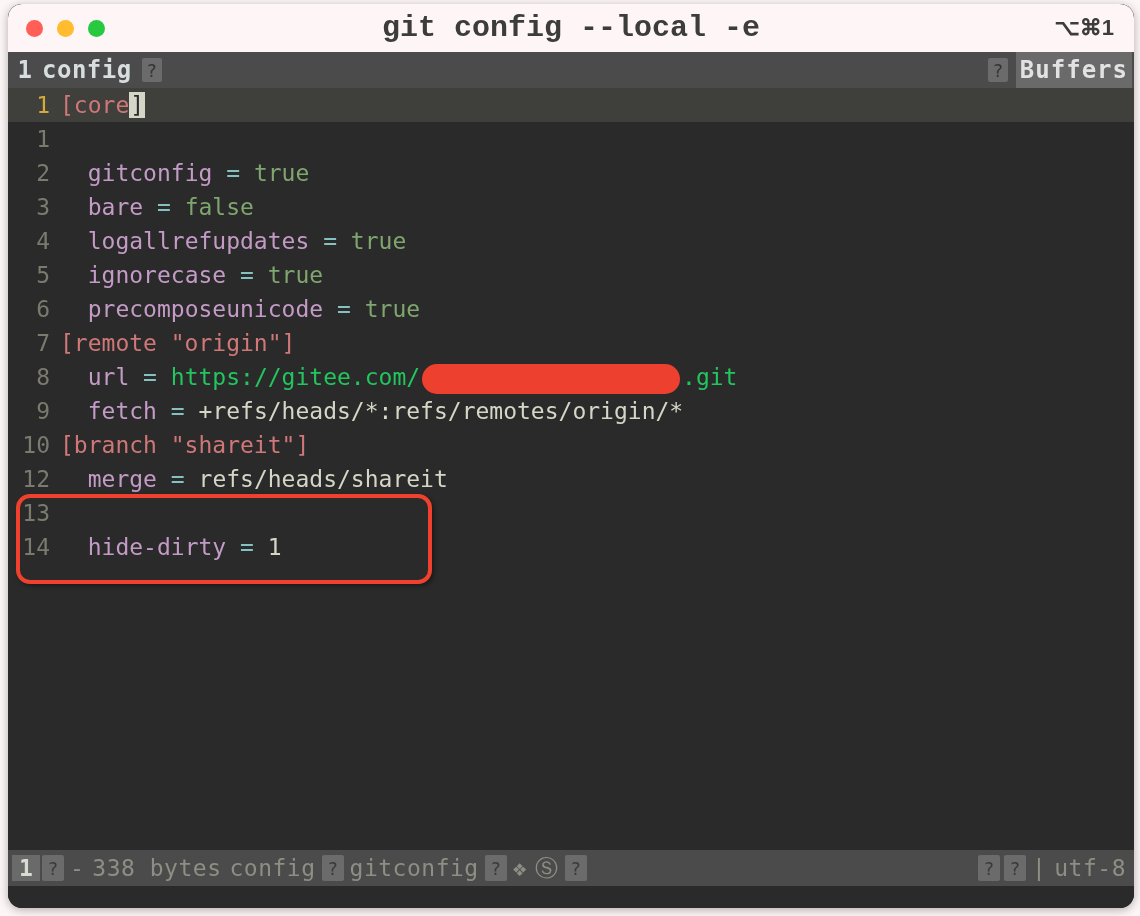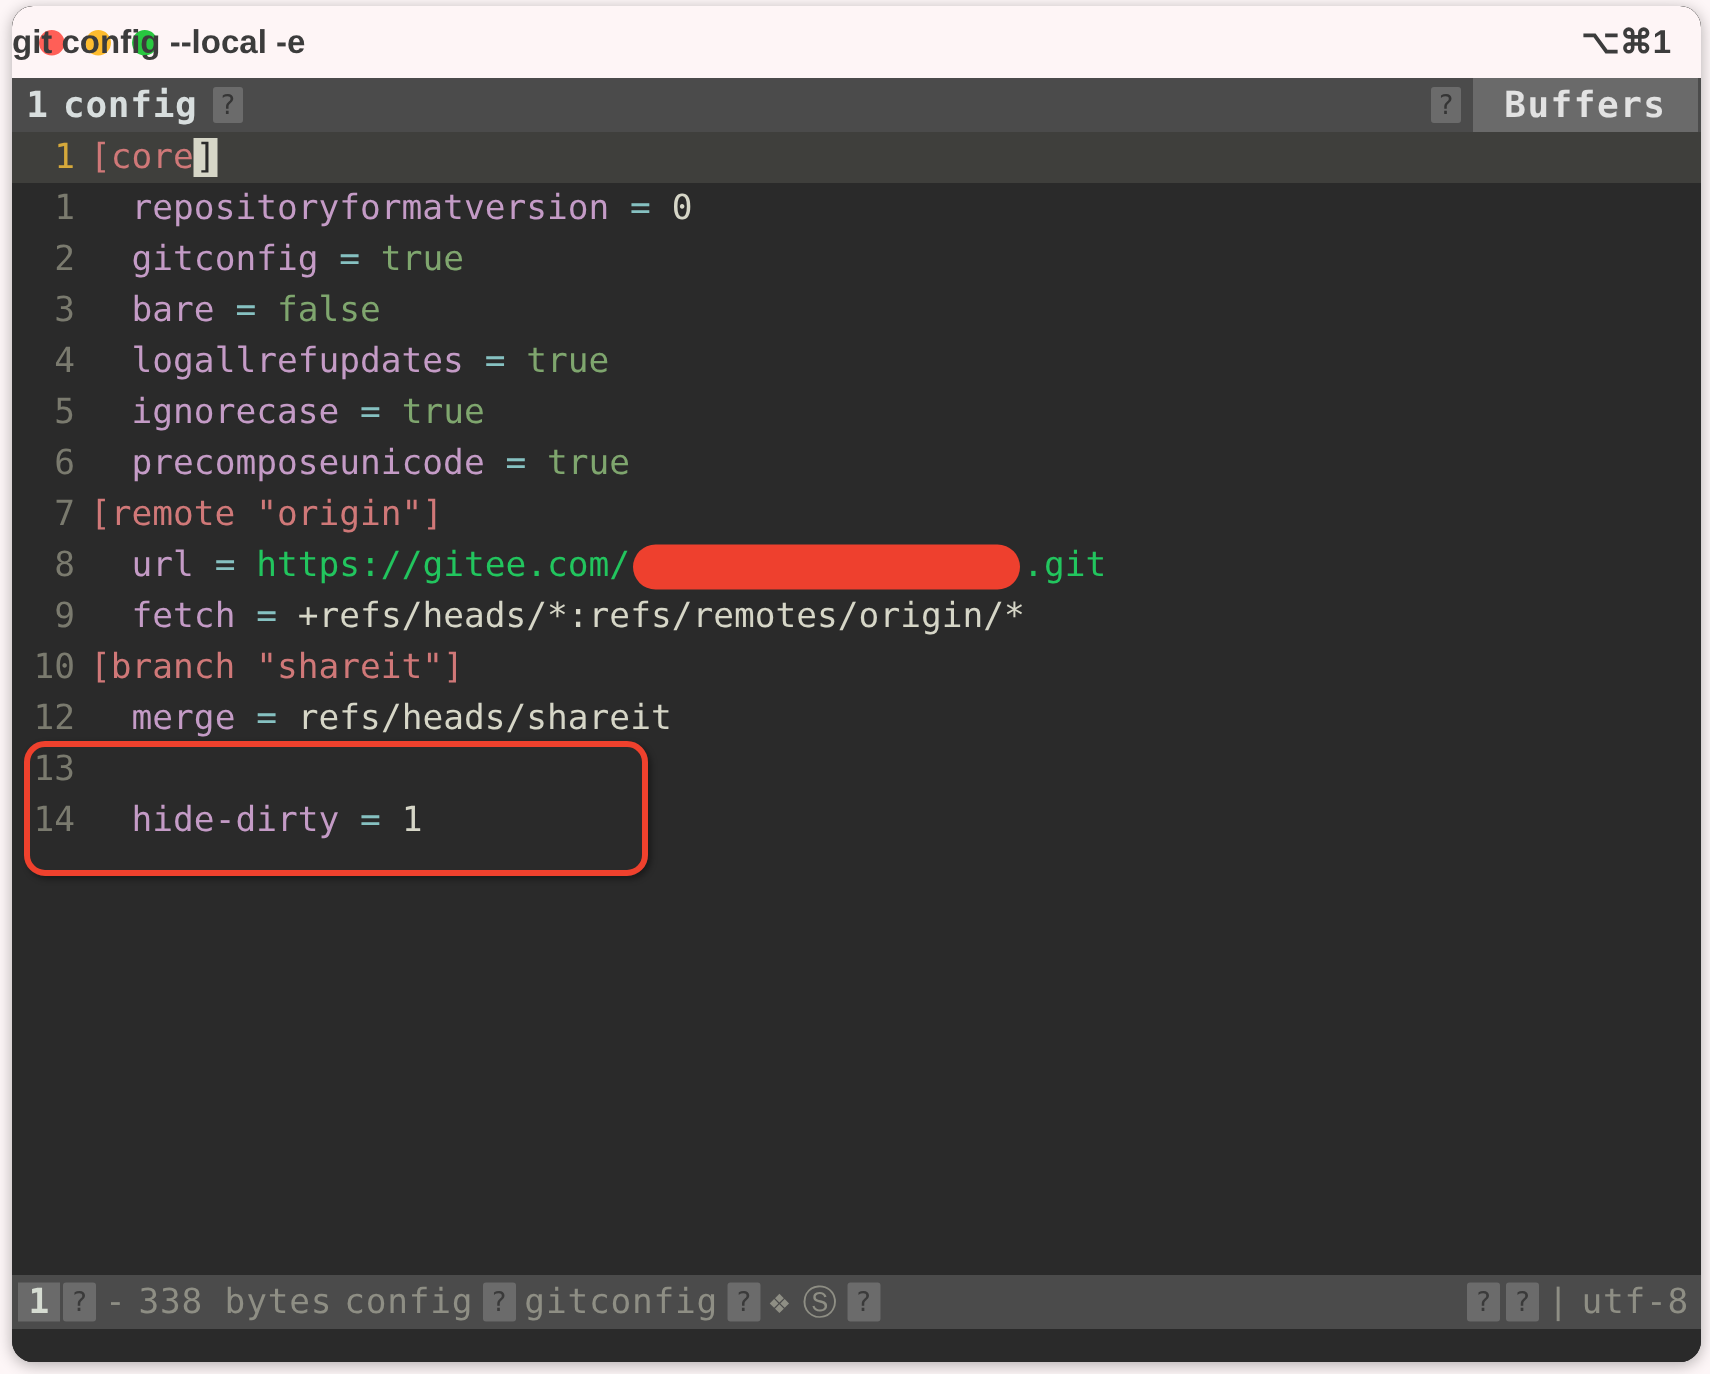--- a/index.html
+++ b/index.html
@@ -35,25 +35,25 @@
   }
   .dot {
     width: 17px; height: 17px; border-radius: 50%;
   }
   .dot.red { background:#ff5f57; }
   .dot.yellow { background:#febc2e; }
   .dot.green { background:#28c840; }
   .title {
     position: absolute;
     left: 0; right: 0;
-    text-align: left;
-    font-size: 22px;
+    text-align: center;
+    font-size: 30px;
     font-weight: 600;
     color: #3c3c3c;
-    font-family: Liberation Sans, sans-serif;
+    font-family: Liberation Mono, monospace;
     pointer-events: none;
   }
   .title-right {
     position: absolute;
     right: 20px;
     font-size: 22px;
     font-weight: 700;
     color: #3c3c3c;
     font-family: -apple-system, BlinkMacSystemFont, sans-serif;
   }
@@ -93,21 +93,21 @@
     font-size: 18px;
     border-radius: 2px;
   }
   .tabbar .spacer { flex: 1; }
   .tabbar .qmark-right {
     margin-right: 8px;
   }
   .tabbar .buffers {
     background: #6a6a6a;
     color: #e2e2e2;
-    padding: 4px 21px;
+    padding: 4px 4px;
     margin-right: 2px;
     font-weight: 600;
     letter-spacing: 1px;
   }
   
   .code {
     position: relative;
     font-size: 23px;
     line-height: 34px;
     padding-top: 0;
@@ -222,21 +222,20 @@
       <span class="buffers">Buffers</span>
     </div>
 
     <div class="code" id="code">
         <div class="line current">
           <span class="gutter">1</span>
           <span class="content"><span class="sec">[</span><span class="sec">core</span><span class="cursor-bracket">]</span></span>
         </div>
         <div class="line">
           <span class="gutter">1</span>
-          <span class="content">  <span class="key">repositoryformatversion</span> <span class="op">=</span> <span class="valnum">0</span></span>
         </div>
         <div class="line">
           <span class="gutter">2</span>
           <span class="content">  <span class="key">gitconfig</span> <span class="op">=</span> <span class="val">true</span></span>
         </div>
         <div class="line">
           <span class="gutter">3</span>
           <span class="content">  <span class="key">bare</span> <span class="op">=</span> <span class="val">false</span></span>
         </div>
         <div class="line">

